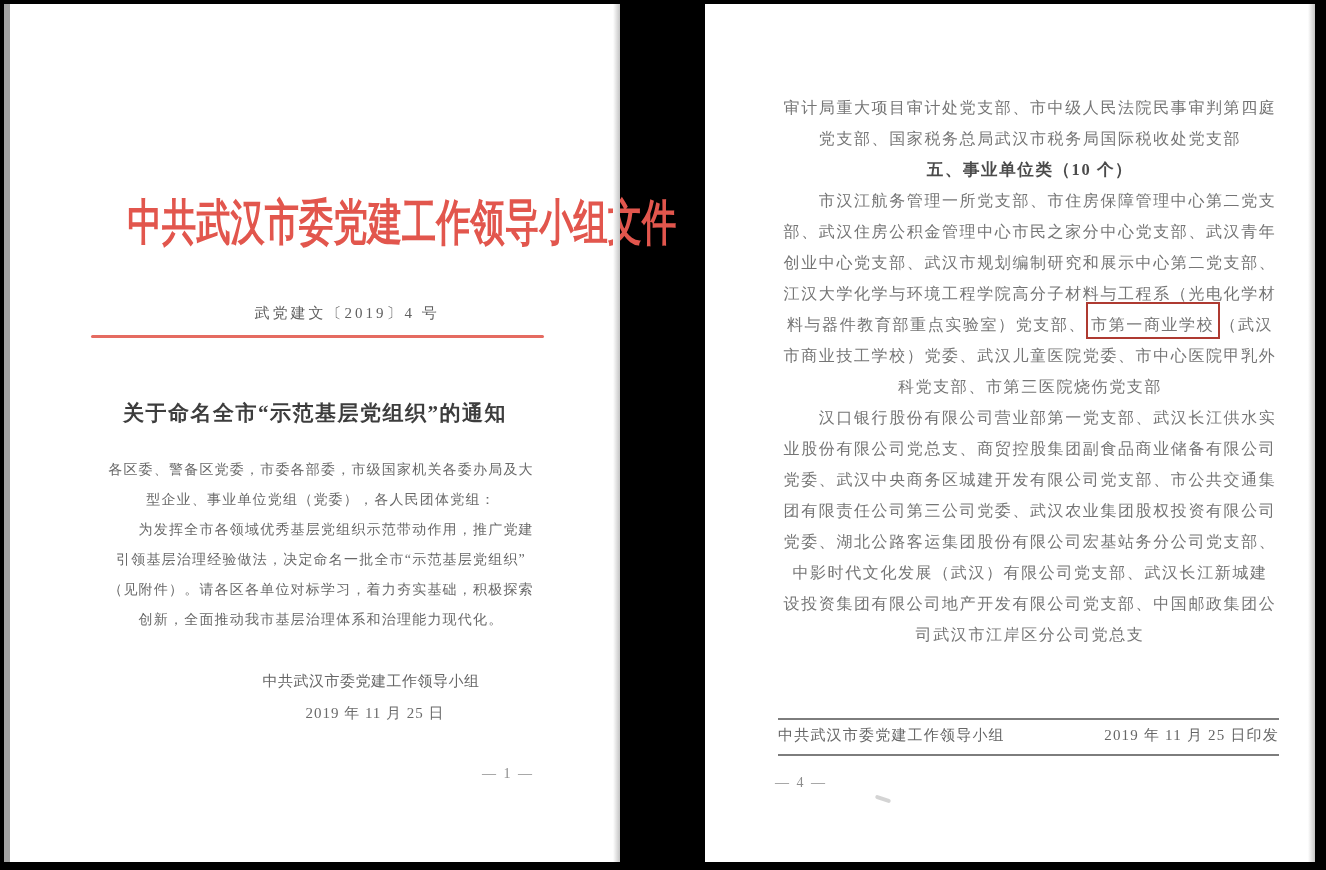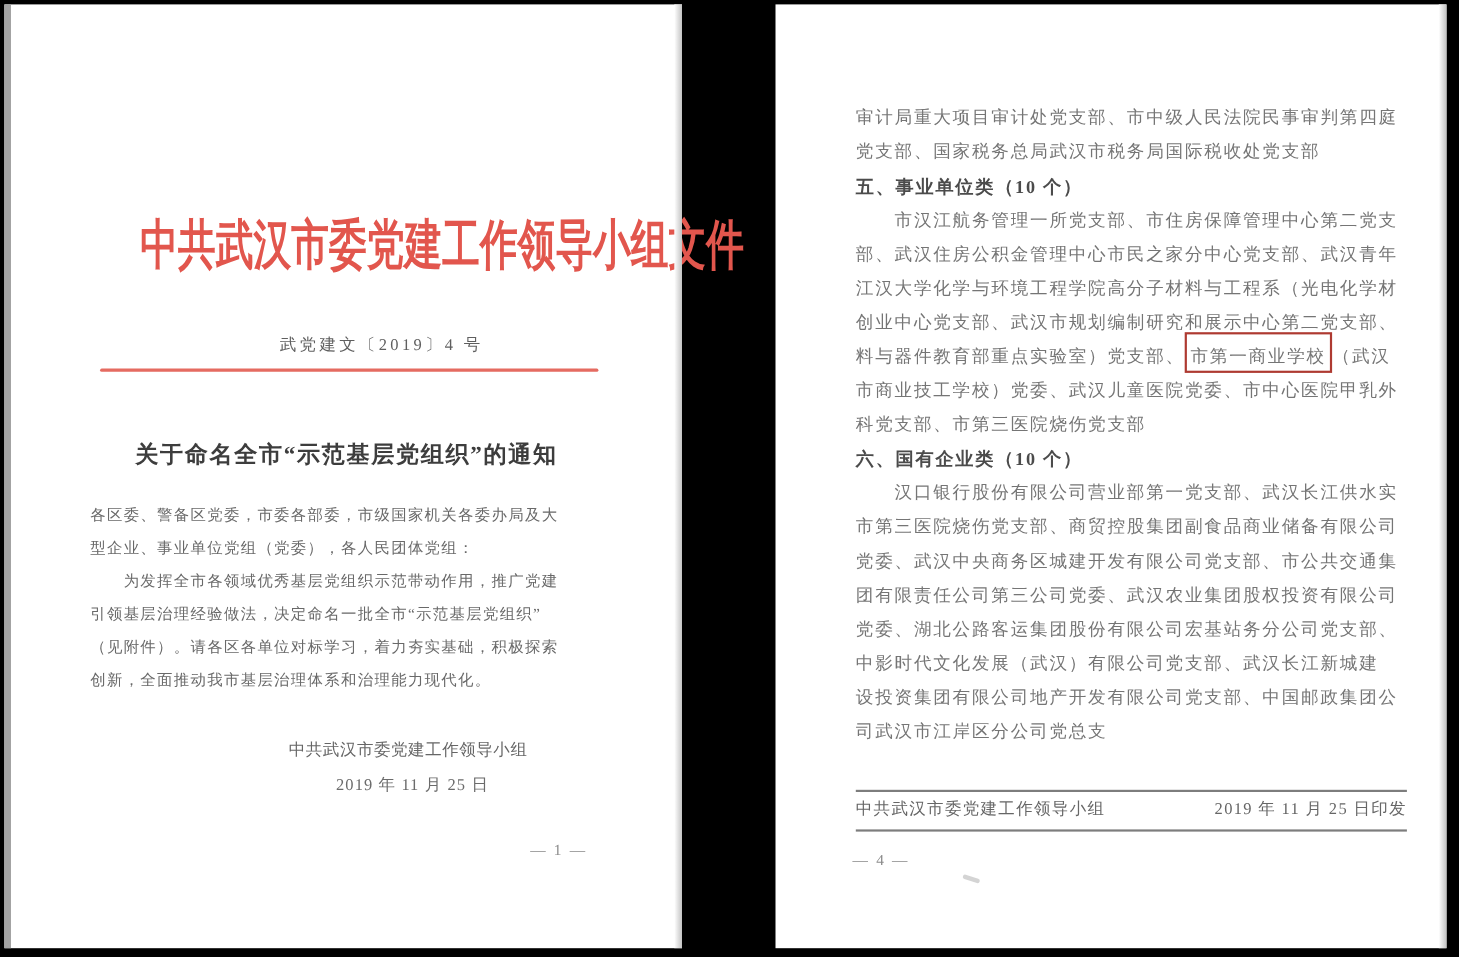--- a/index.html
+++ b/index.html
@@ -17,21 +17,21 @@
     color:#e2564d;font-weight:bold;font-size:49px;white-space:nowrap;}
   .letterhead span{display:inline-block;transform:scaleX(0.70);transform-origin:center;}
   .doc-number{position:absolute;top:300px;left:0;width:100%;text-align:center;
     font-size:15px;letter-spacing:3px;color:#5f5f5f;padding-left:32px;}
   .red-rule{position:absolute;top:331px;left:81px;width:453px;height:3px;
     background:#e56b61;border-radius:2px;}
   .notice-title{position:absolute;top:395px;left:0;width:100%;text-align:center;
     font-size:21px;font-weight:bold;color:#3d3d3d;letter-spacing:1.5px;}
   .body-block{position:absolute;top:451px;left:72px;width:478px;
     font-size:14px;line-height:30px;letter-spacing:1.2px;color:#696969;}
-  .line{white-space:nowrap;}
+  .line{white-space:nowrap;text-align:center;}
   .signature{position:absolute;top:668px;left:240px;width:242px;text-align:center;
     font-size:15px;letter-spacing:0.5px;color:#666;}
   .sign-date{position:absolute;top:700px;left:240px;width:250px;text-align:center;
     font-size:15px;letter-spacing:1px;color:#6b6b6b;}
   .pagenum{font-size:14px;letter-spacing:2px;color:#8c8c8c;white-space:nowrap;}
   .pagenum-left{position:absolute;top:762px;left:443px;width:110px;text-align:center;}
   
   .content{position:absolute;top:88px;left:73px;width:504px;
     font-size:16px;line-height:31px;letter-spacing:1.6px;color:#757575;}
   .heading{font-weight:bold;color:#4b4b4b;font-size:16.5px;}
@@ -71,30 +71,29 @@
   <div class="edge-strip"></div>
 </div>
 
 <div class="page page-right">
   <div class="content">
     <div class="line">审计局重大项目审计处党支部、市中级人民法院民事审判第四庭</div>
     <div class="line">党支部、国家税务总局武汉市税务局国际税收处党支部</div>
     <div class="line heading">五、事业单位类（10 个）</div>
     <div class="line">　　市汉江航务管理一所党支部、市住房保障管理中心第二党支</div>
     <div class="line">部、武汉住房公积金管理中心市民之家分中心党支部、武汉青年</div>
+    <div class="line">创业中心党支部、武汉市规划编制研究和展示中心第二党支部、</div>
     <div class="line">江汉大学化学与环境工程学院高分子材料与工程系（光电化学材</div>
-    <div class="line">创业中心党支部、武汉市规划编制研究和展示中心第二党支部、</div>
     <div class="line">
       <span>料与器件教育部重点实验室）党支部、</span><span class="rbox">市第一商业学校</span><span>（武汉</span>
     </div>
     <div class="line">市商业技工学校）党委、武汉儿童医院党委、市中心医院甲乳外</div>
     <div class="line">科党支部、市第三医院烧伤党支部</div>
-    <div class="line heading">六、国有企业类（10 个）</div>
     <div class="line">　　汉口银行股份有限公司营业部第一党支部、武汉长江供水实</div>
-    <div class="line">市第三医院烧伤党支部、商贸控股集团副食品商业储备有限公司</div>
+    <div class="line">业股份有限公司党总支、商贸控股集团副食品商业储备有限公司</div>
     <div class="line">党委、武汉中央商务区城建开发有限公司党支部、市公共交通集</div>
     <div class="line">团有限责任公司第三公司党委、武汉农业集团股权投资有限公司</div>
     <div class="line">党委、湖北公路客运集团股份有限公司宏基站务分公司党支部、</div>
     <div class="line">中影时代文化发展（武汉）有限公司党支部、武汉长江新城建</div>
     <div class="line">设投资集团有限公司地产开发有限公司党支部、中国邮政集团公</div>
     <div class="line">司武汉市江岸区分公司党总支</div>
   </div>
 
   <div class="footer-rule rule-top"></div>
   <div class="footer-row">

